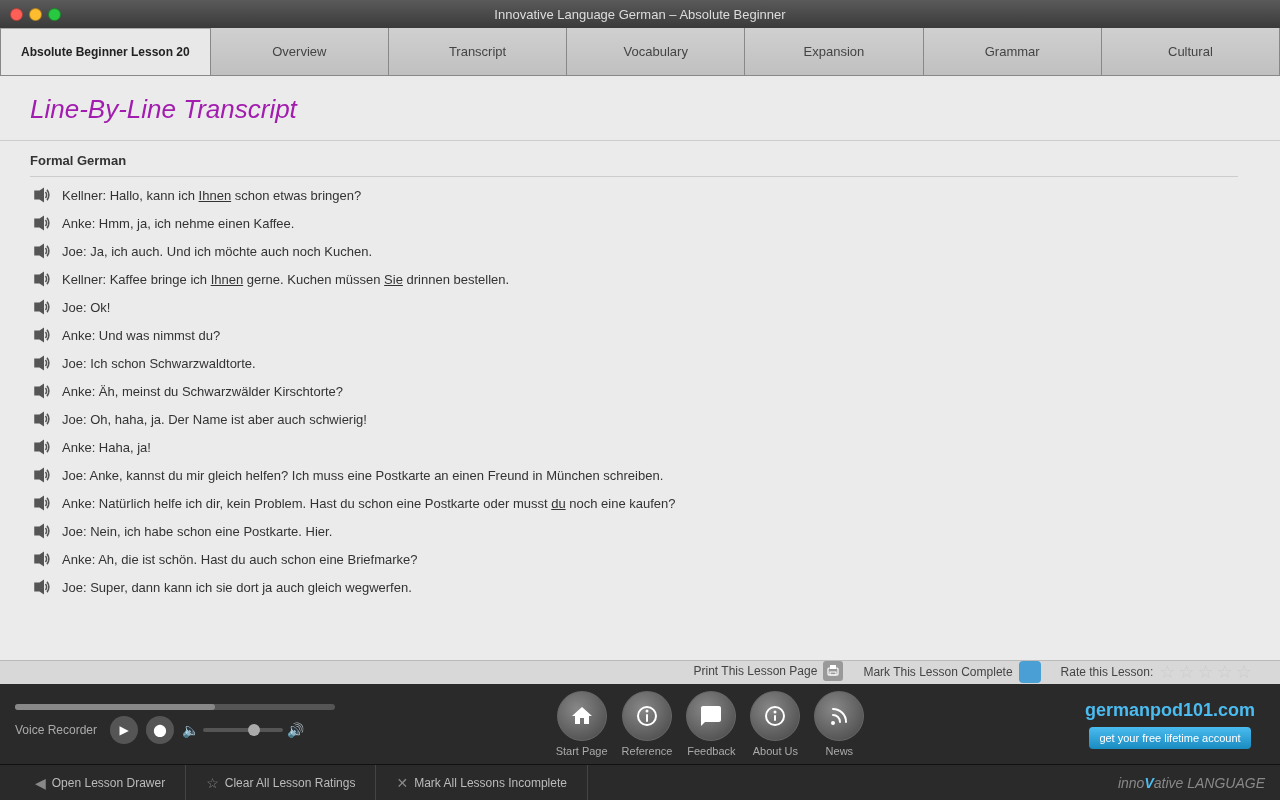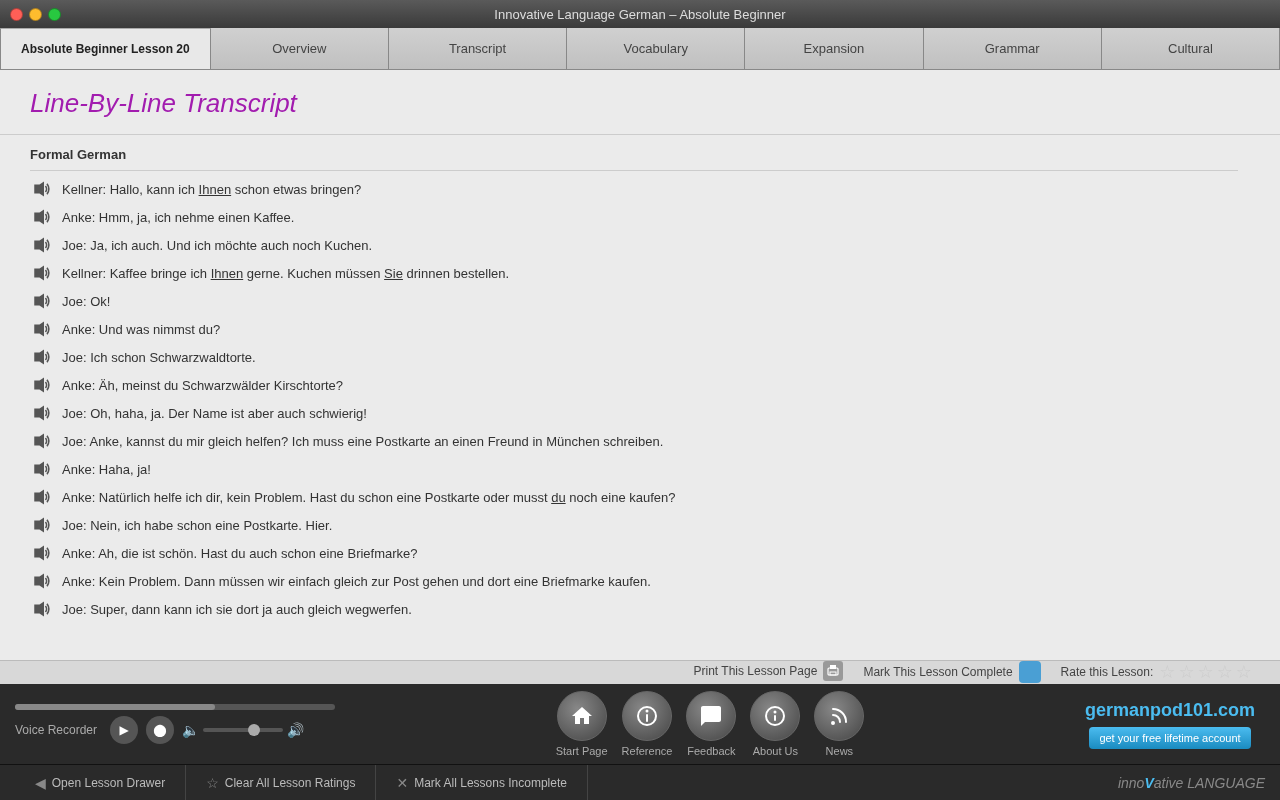--- a/index.html
+++ b/index.html
@@ -47,21 +47,21 @@
     .app-container {
       display: flex;
       flex-direction: column;
       height: 772px;
       background: #c8c8c8;
     }
 
     
     .tab-bar {
       display: flex;
-      height: 42px;
+      height: 48px;
       background: #b0b0b0;
       border-bottom: 1px solid #888;
     }
     .tab-active {
       background: #e8e8e8;
       border-top: 1px solid #aaa;
       border-right: 1px solid #888;
       border-left: 1px solid #888;
       padding: 0 20px;
       display: flex;
@@ -490,40 +490,40 @@
           <span class="line-text blue">Joe: Oh, haha, ja. Der Name ist aber auch schwierig!</span>
         </div>
         <div class="transcript-line">
           <div class="speaker-icon">
             <svg viewBox="0 0 24 24" width="22" height="18">
                 <polygon points="3,6 3,18 10,18 16,22 16,2 10,6" fill="#555"></polygon>
                 <path d="M18,8 Q21,12 18,16" stroke="#555" stroke-width="2" fill="none"></path>
                 <path d="M20,5 Q25,12 20,19" stroke="#555" stroke-width="2" fill="none"></path>
               </svg>
           </div>
+          <span class="line-text blue">Anke: Haha, ja!</span>
+        </div>
+        <div class="transcript-line">
+          <div class="speaker-icon">
+            <svg viewBox="0 0 24 24" width="22" height="18">
+                <polygon points="3,6 3,18 10,18 16,22 16,2 10,6" fill="#555"></polygon>
+                <path d="M18,8 Q21,12 18,16" stroke="#555" stroke-width="2" fill="none"></path>
+                <path d="M20,5 Q25,12 20,19" stroke="#555" stroke-width="2" fill="none"></path>
+              </svg>
+          </div>
           <span class="line-text blue">Joe: Anke, kannst du mir gleich helfen? Ich muss eine Postkarte an einen Freund in München schreiben.</span>
         </div>
         <div class="transcript-line">
           <div class="speaker-icon">
             <svg viewBox="0 0 24 24" width="22" height="18">
                 <polygon points="3,6 3,18 10,18 16,22 16,2 10,6" fill="#555"></polygon>
                 <path d="M18,8 Q21,12 18,16" stroke="#555" stroke-width="2" fill="none"></path>
                 <path d="M20,5 Q25,12 20,19" stroke="#555" stroke-width="2" fill="none"></path>
               </svg>
           </div>
-          <span class="line-text blue">Anke: Haha, ja!</span>
-        </div>
-        <div class="transcript-line">
-          <div class="speaker-icon">
-            <svg viewBox="0 0 24 24" width="22" height="18">
-                <polygon points="3,6 3,18 10,18 16,22 16,2 10,6" fill="#555"></polygon>
-                <path d="M18,8 Q21,12 18,16" stroke="#555" stroke-width="2" fill="none"></path>
-                <path d="M20,5 Q25,12 20,19" stroke="#555" stroke-width="2" fill="none"></path>
-              </svg>
-          </div>
           <span class="line-text blue">Anke: Natürlich helfe ich dir, kein Problem. Hast du schon eine Postkarte oder musst <span class="underline">du</span> noch eine kaufen?</span>
         </div>
         <div class="transcript-line">
           <div class="speaker-icon">
             <svg viewBox="0 0 24 24" width="22" height="18">
                 <polygon points="3,6 3,18 10,18 16,22 16,2 10,6" fill="#555"></polygon>
                 <path d="M18,8 Q21,12 18,16" stroke="#555" stroke-width="2" fill="none"></path>
                 <path d="M20,5 Q25,12 20,19" stroke="#555" stroke-width="2" fill="none"></path>
               </svg>
           </div>
@@ -531,30 +531,20 @@
         </div>
         <div class="transcript-line">
           <div class="speaker-icon">
             <svg viewBox="0 0 24 24" width="22" height="18">
                 <polygon points="3,6 3,18 10,18 16,22 16,2 10,6" fill="#555"></polygon>
                 <path d="M18,8 Q21,12 18,16" stroke="#555" stroke-width="2" fill="none"></path>
                 <path d="M20,5 Q25,12 20,19" stroke="#555" stroke-width="2" fill="none"></path>
               </svg>
           </div>
           <span class="line-text blue">Anke: Ah, die ist schön. Hast du auch schon eine Briefmarke?</span>
-        </div>
-        <div class="transcript-line">
-          <div class="speaker-icon">
-            <svg viewBox="0 0 24 24" width="22" height="18">
-                <polygon points="3,6 3,18 10,18 16,22 16,2 10,6" fill="#555"></polygon>
-                <path d="M18,8 Q21,12 18,16" stroke="#555" stroke-width="2" fill="none"></path>
-                <path d="M20,5 Q25,12 20,19" stroke="#555" stroke-width="2" fill="none"></path>
-              </svg>
-          </div>
-          <span class="line-text blue">Anke: Kein Problem. Dann müssen wir einfach gleich zur Post gehen und dort eine Briefmarke kaufen.</span>
         </div>
         <div class="transcript-line">
           <div class="speaker-icon">
             <svg viewBox="0 0 24 24" width="22" height="18">
                 <polygon points="3,6 3,18 10,18 16,22 16,2 10,6" fill="#555"></polygon>
                 <path d="M18,8 Q21,12 18,16" stroke="#555" stroke-width="2" fill="none"></path>
                 <path d="M20,5 Q25,12 20,19" stroke="#555" stroke-width="2" fill="none"></path>
               </svg>
           </div>
           <span class="line-text blue">Joe: Super, dann kann ich sie dort ja auch gleich wegwerfen.</span>

